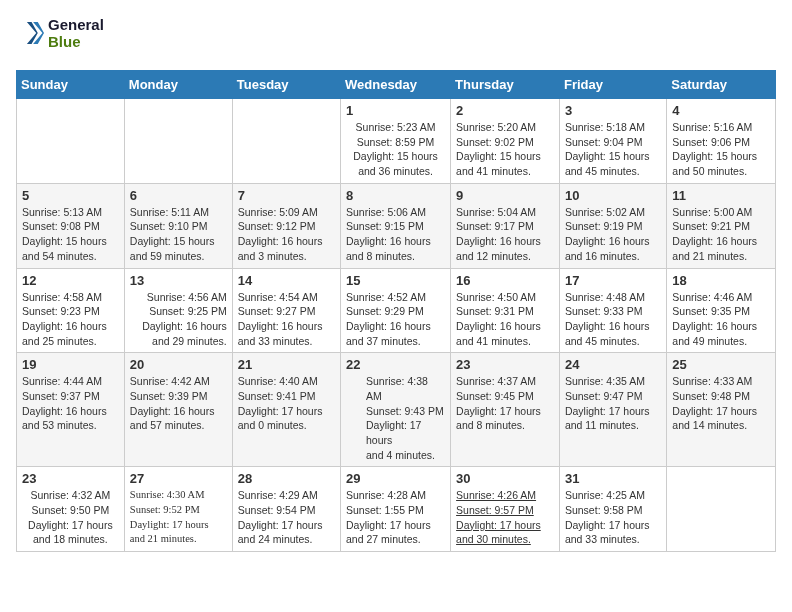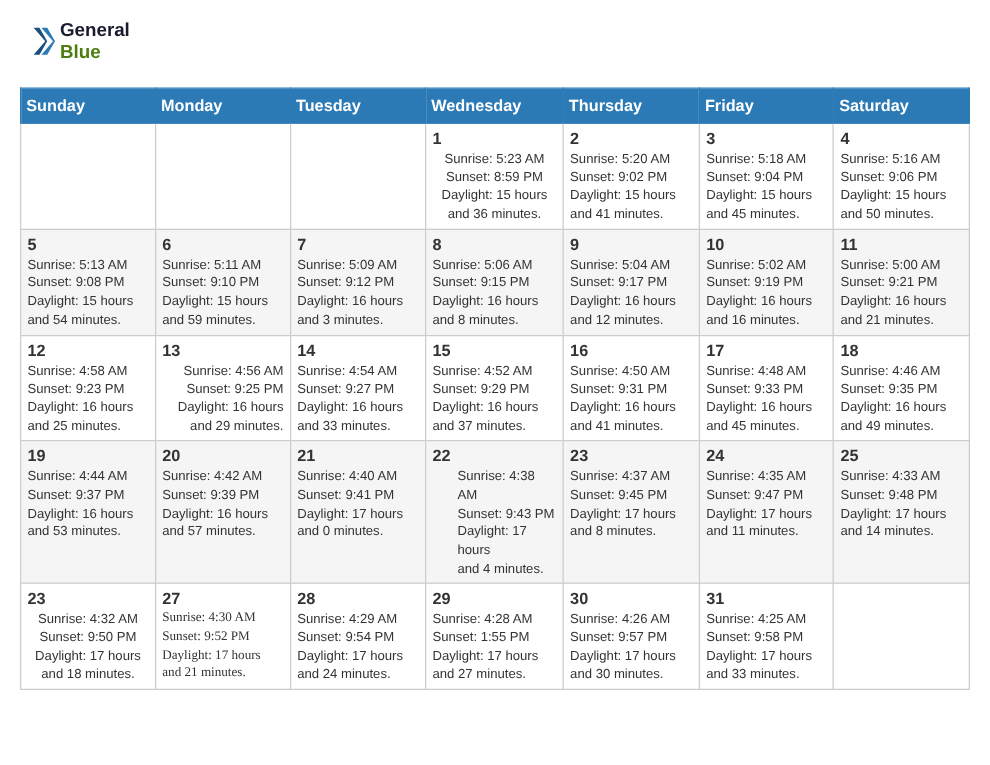--- a/index.html
+++ b/index.html
@@ -323,21 +323,21 @@
         </td>
         <td>
           <span class="day-number">29</span>
           <div class="day-info" style="white-space: pre-line;">Sunrise: 4:28 AM
 Sunset: 1:55 PM
 Daylight: 17 hours
 and 27 minutes.</div>
         </td>
         <td>
           <span class="day-number">30</span>
-          <div class="day-info" style="white-space: pre-line;">Sunrise: 4:26 AM
+          <div class="day-info" style="white-space: pre-line; text-decoration: underline;">Sunrise: 4:26 AM
 Sunset: 9:57 PM
 Daylight: 17 hours
 and 30 minutes.</div>
         </td>
         <td>
           <span class="day-number">31</span>
           <div class="day-info" style="white-space: pre-line;">Sunrise: 4:25 AM
 Sunset: 9:58 PM
 Daylight: 17 hours
 and 33 minutes.</div>

